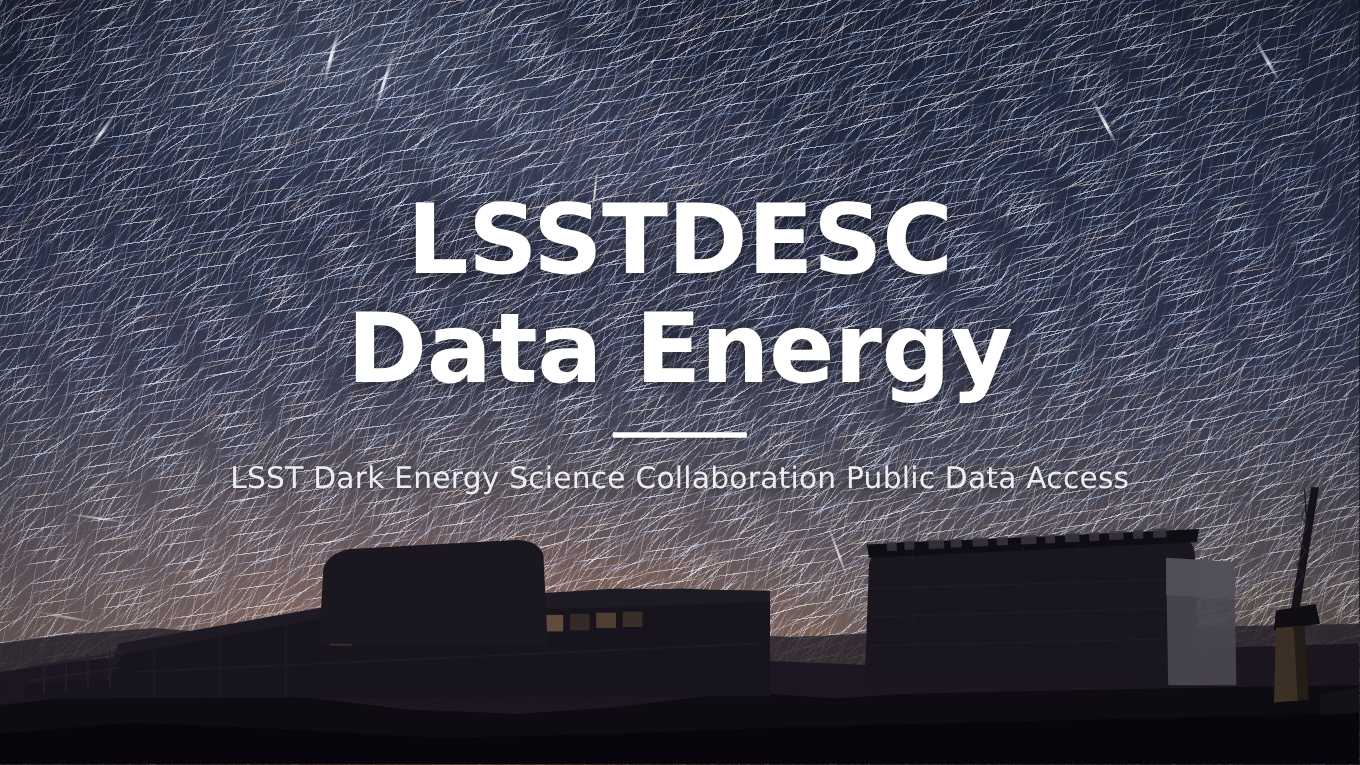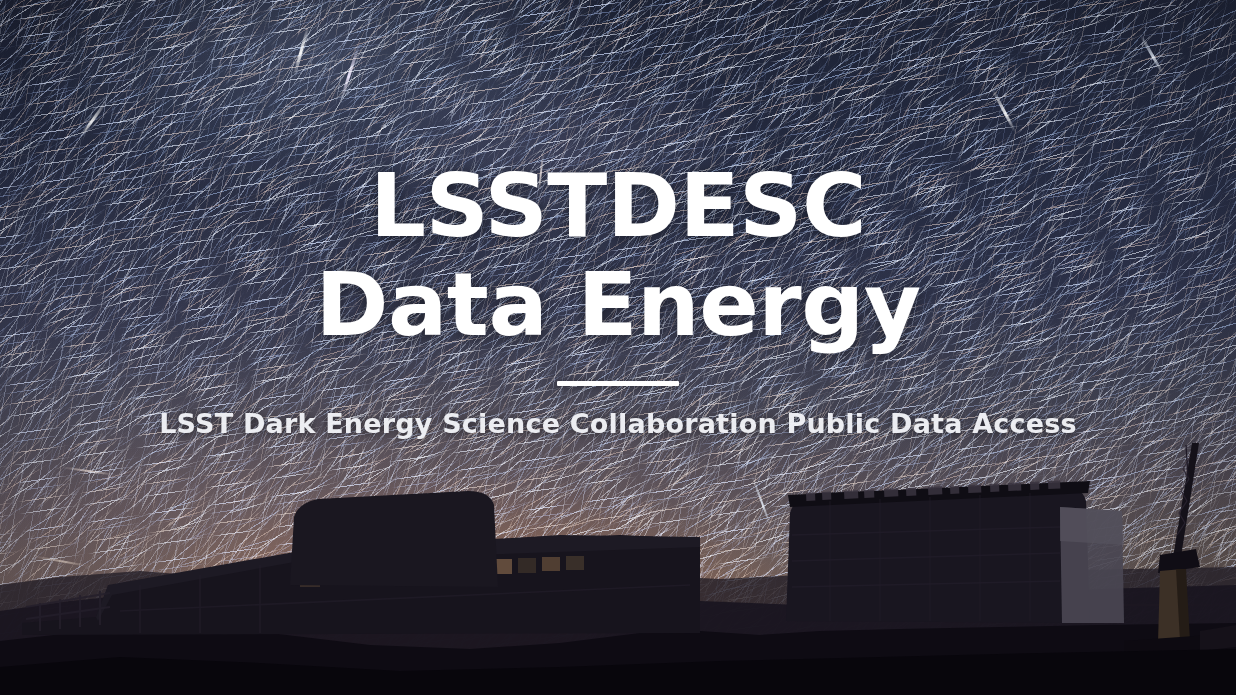--- a/index.html
+++ b/index.html
@@ -249,21 +249,21 @@
     height: 5px;
     background: #ffffff;
     margin: 26px auto 0 auto;
     border-radius: 1px;
     box-shadow: 0 1px 6px rgba(0,0,0,0.35);
   }
   .subtitle {
     margin: 22px 0 0 0;
     color: #f2f3f7;
     font-family: "DejaVu Sans", sans-serif;
-    font-weight: 700;
+    font-weight: 400;
     font-size: 27px;
     letter-spacing: 0.2px;
     text-shadow: 0 1px 9px rgba(0,0,0,0.55);
     opacity: .96;
   }
 </style>
 </head>
 <body>
 
 <div id="hero">
@@ -458,21 +458,21 @@
       <path d="M1124,206 L1236,198 L1236,230 L1124,234 Z" fill="#0d0a11"></path>
 
       <path d="M1200,196 L1236,190 L1236,212 L1200,216 Z" fill="#151119"></path>
 
       <line x1="1186" y1="10" x2="1188" y2="42" stroke="#1d1824" stroke-width="1.2"></line>
     </g>
 
     <path d="M0,232 L120,222 L260,228 L400,236 L560,232 L720,226 L880,222 L1040,218 L1236,214 L1236,260 L0,260 Z" fill="#08060c"></path>
   </svg>
 
-  <div class="content" style="top:156px;">
+  <div class="content" style="top:168px;">
     <h1 class="title">
       <span class="line">LSSTDESC</span>
       <span class="line">Data Energy</span>
     </h1>
     <div class="divider"></div>
     <p class="subtitle">LSST Dark Energy Science Collaboration Public Data Access</p>
   </div>
 
 </div>
 

